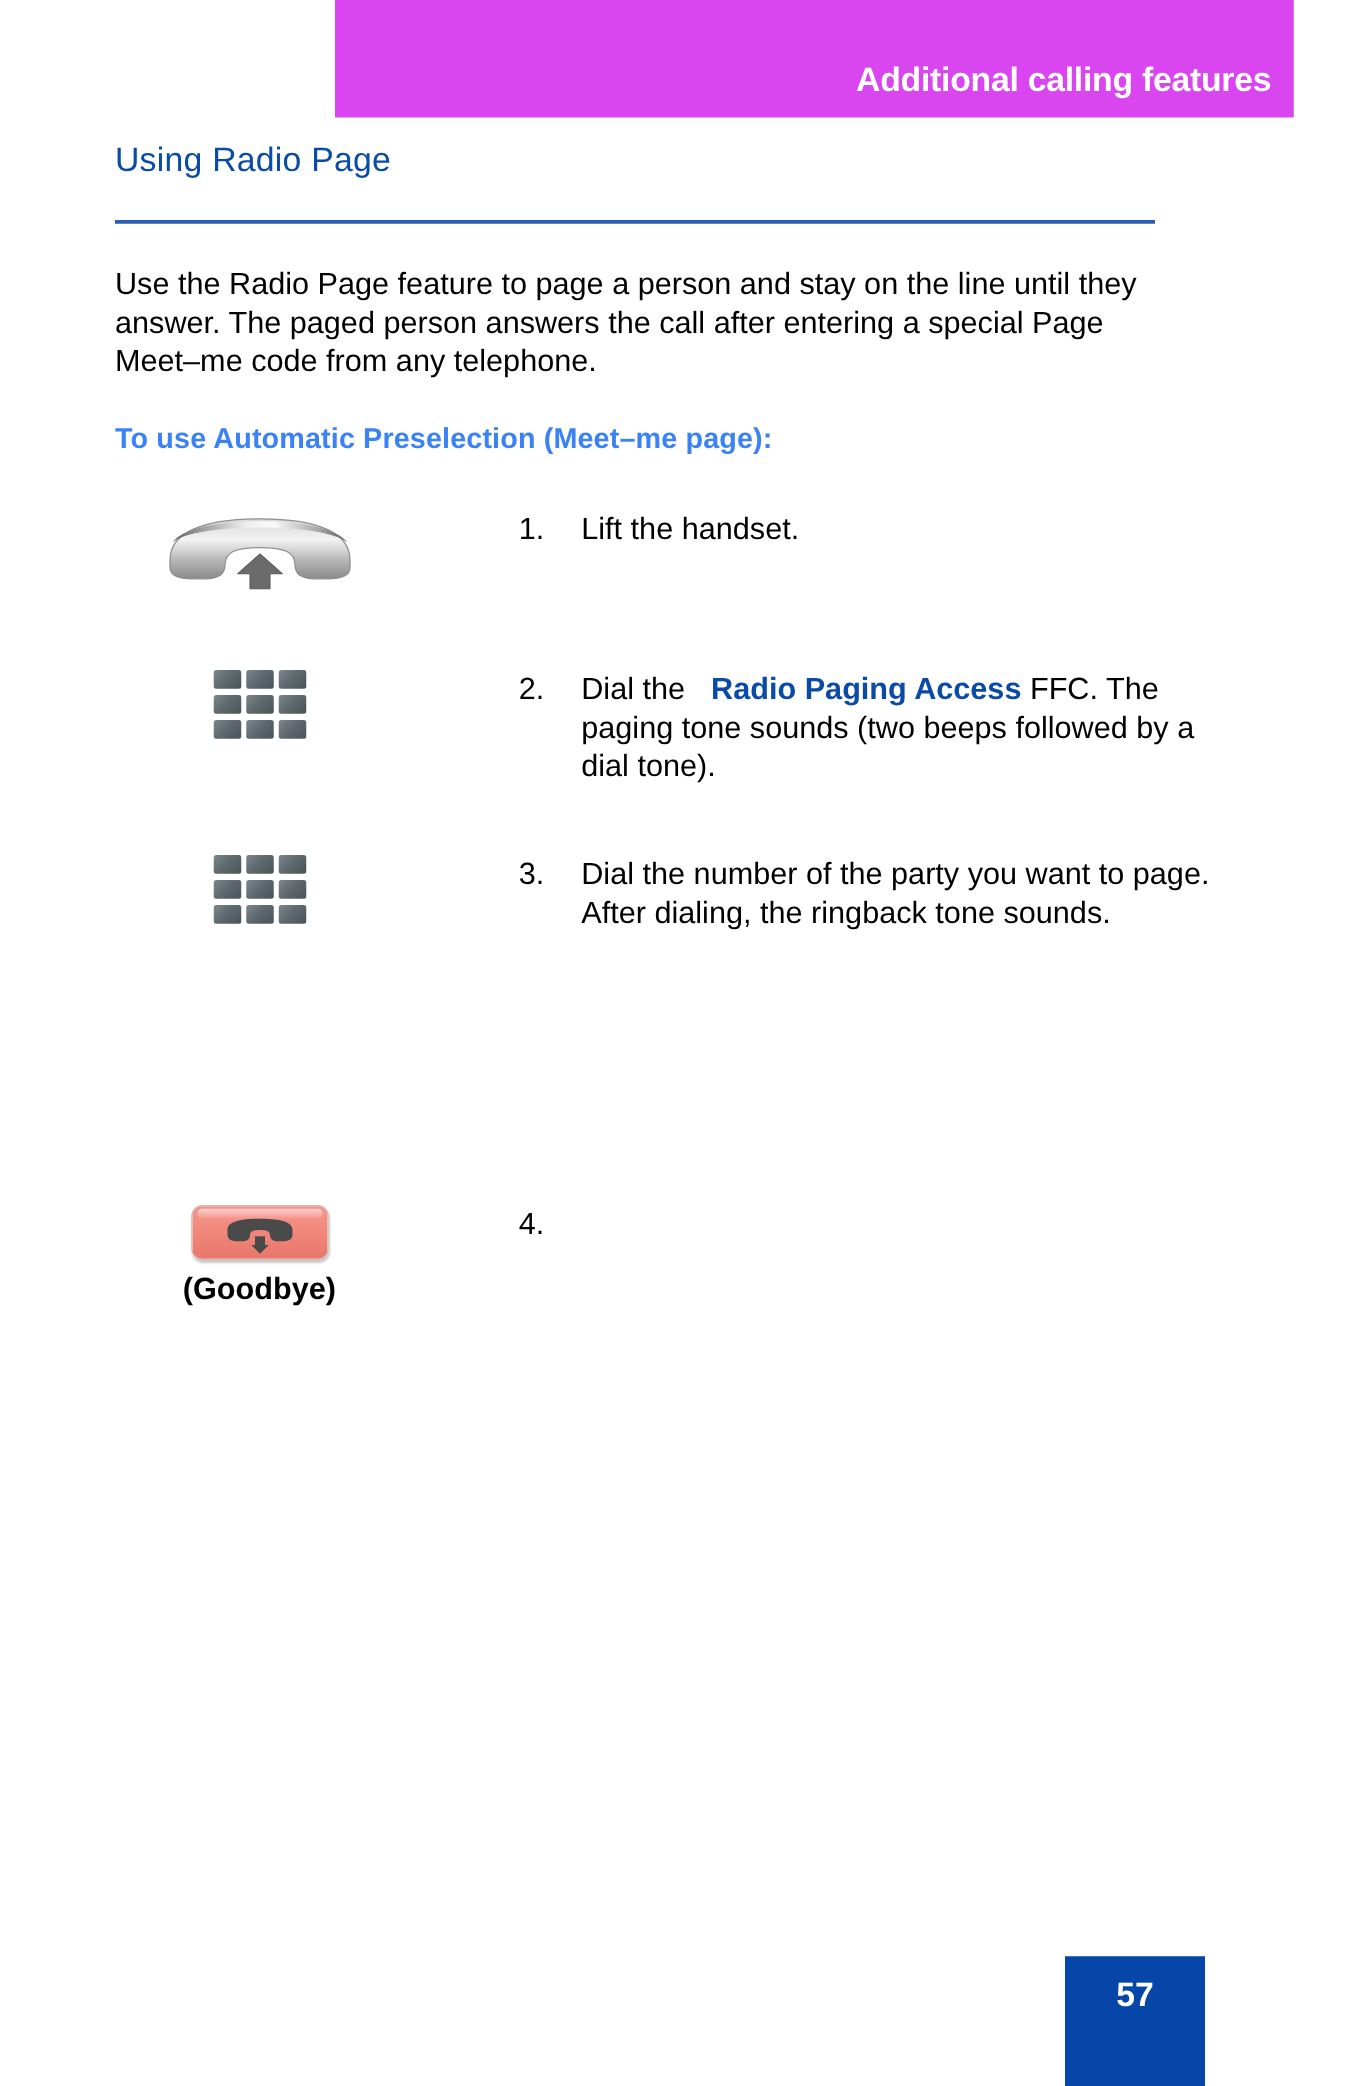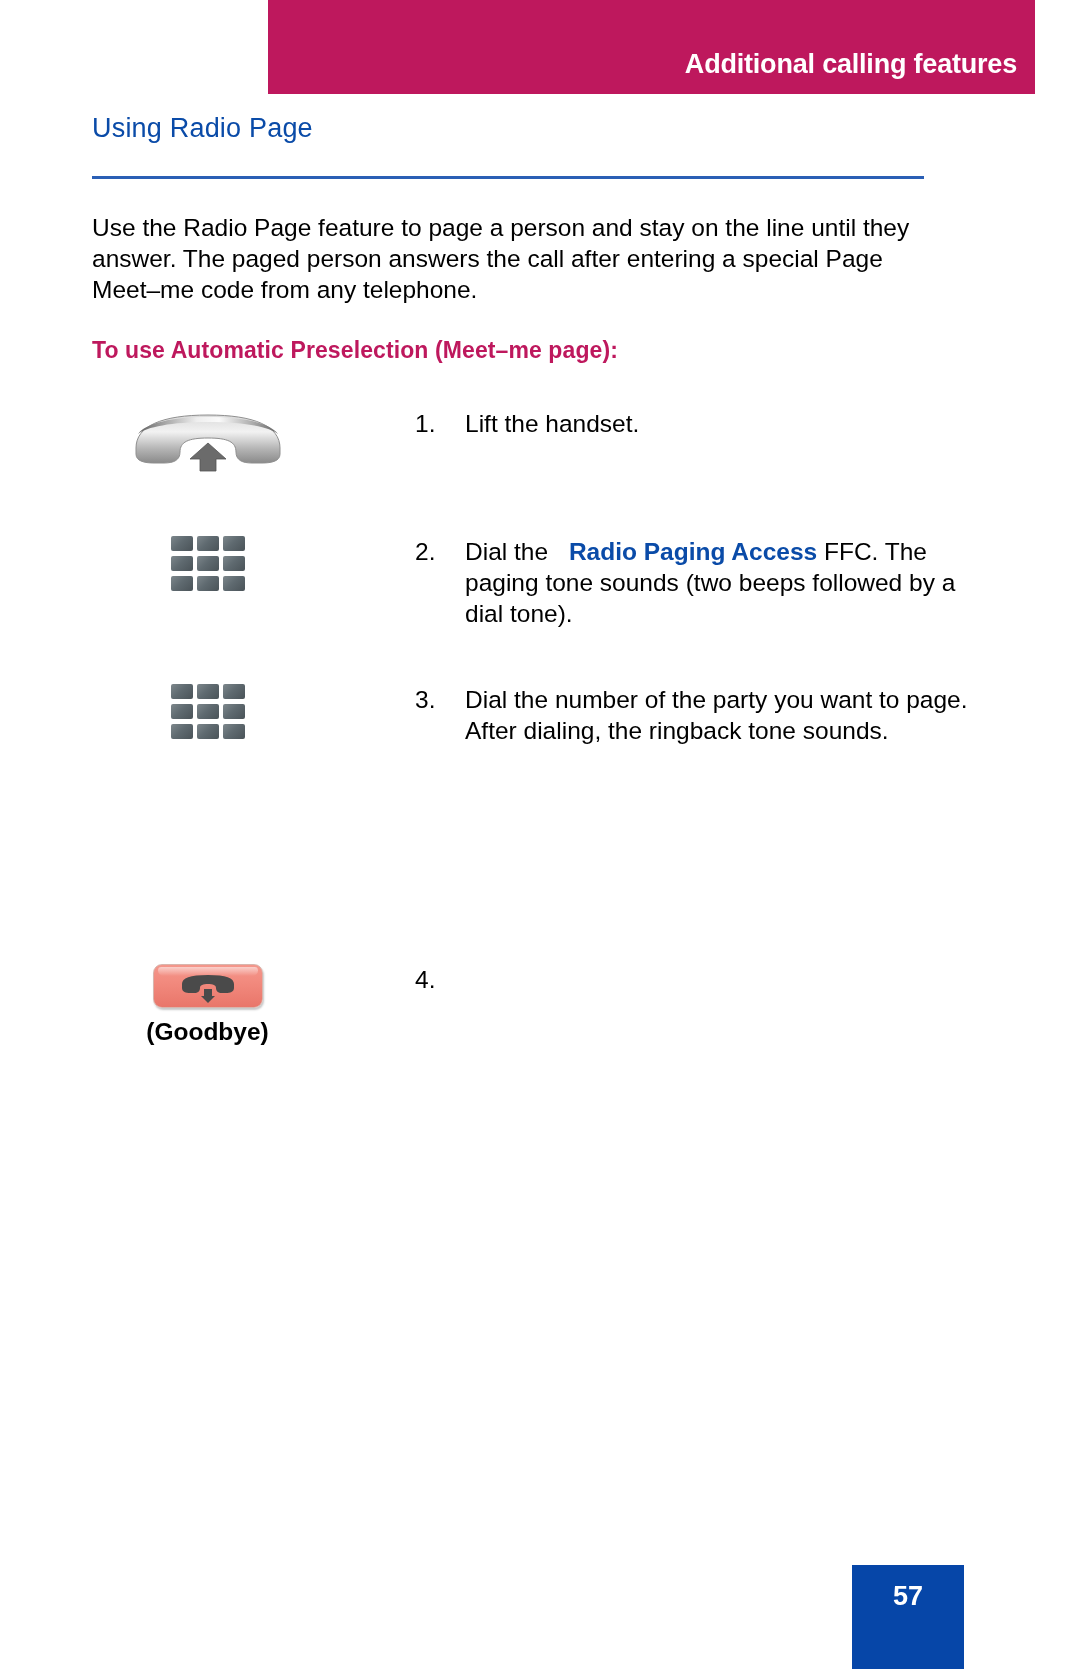--- a/index.html
+++ b/index.html
@@ -16,21 +16,21 @@
     -webkit-font-smoothing: antialiased;
   }
 
   
   .header-band {
     position: absolute;
     left: 268px;
     top: 0;
     width: 767px;
     height: 94px;
-    background: #be185d;
+    background: #d946ef;
     box-sizing: border-box;
   }
   .header-title {
     position: absolute;
     right: 18px;
     bottom: 14px;
     color: #ffffff;
     font-size: 27px;
     font-weight: bold;
     letter-spacing: -0.2px;
@@ -67,21 +67,21 @@
     color: #000000;
   }
 
   
   .subhead {
     position: absolute;
     left: 92px;
     top: 337px;
     font-size: 23px;
     font-weight: bold;
-    color: #be185d;
+    color: #3b82f6;
     letter-spacing: 0.1px;
   }
 
   
   .steps {
     position: absolute;
     left: 0;
     top: 408px;
     width: 1080px;
   }

